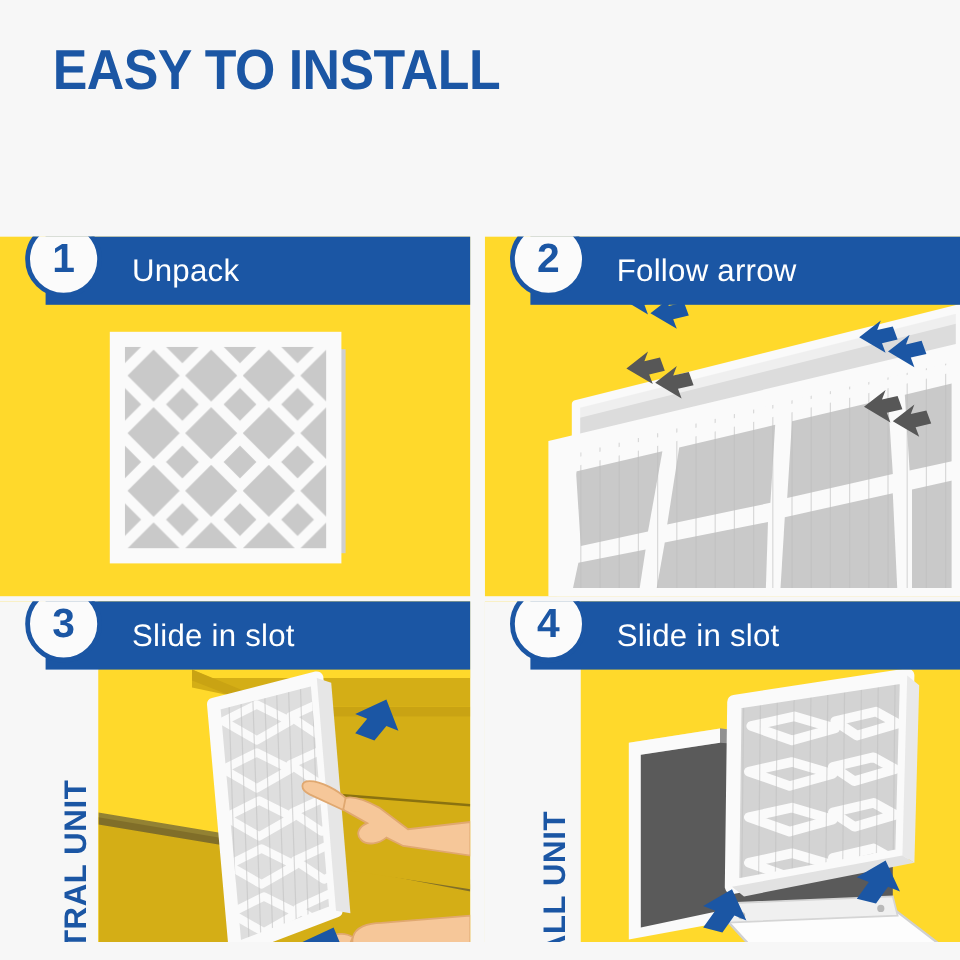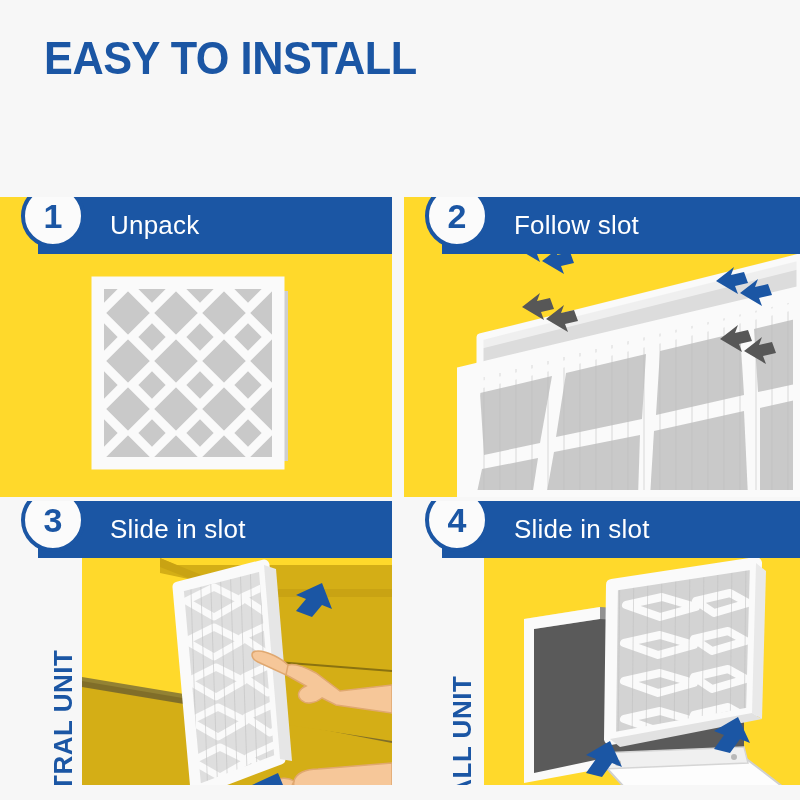--- a/index.html
+++ b/index.html
@@ -192,21 +192,21 @@
           </g>
 
           <g fill="#1b56a4">
             <path d="M312,84 L330,70 L327,78 L340,75 L344,86 L331,89 L334,97 Z"></path>
             <path d="M336,96 L354,82 L351,90 L364,87 L368,98 L355,101 L358,109 Z"></path>
           </g>
         </svg>
       </div>
 
       <div class="hdr">
-        <span class="hdr-label">Follow slot</span>
+        <span class="hdr-label">Follow arrow</span>
       </div>
       <div class="num-badge">2</div>
     </div>
 
     <div class="cell cell-3">
       <div class="panel-bg"></div>
       <div class="side-strip"></div>
 
       <div class="art">
         <svg width="392" height="299" viewBox="0 0 392 299">

